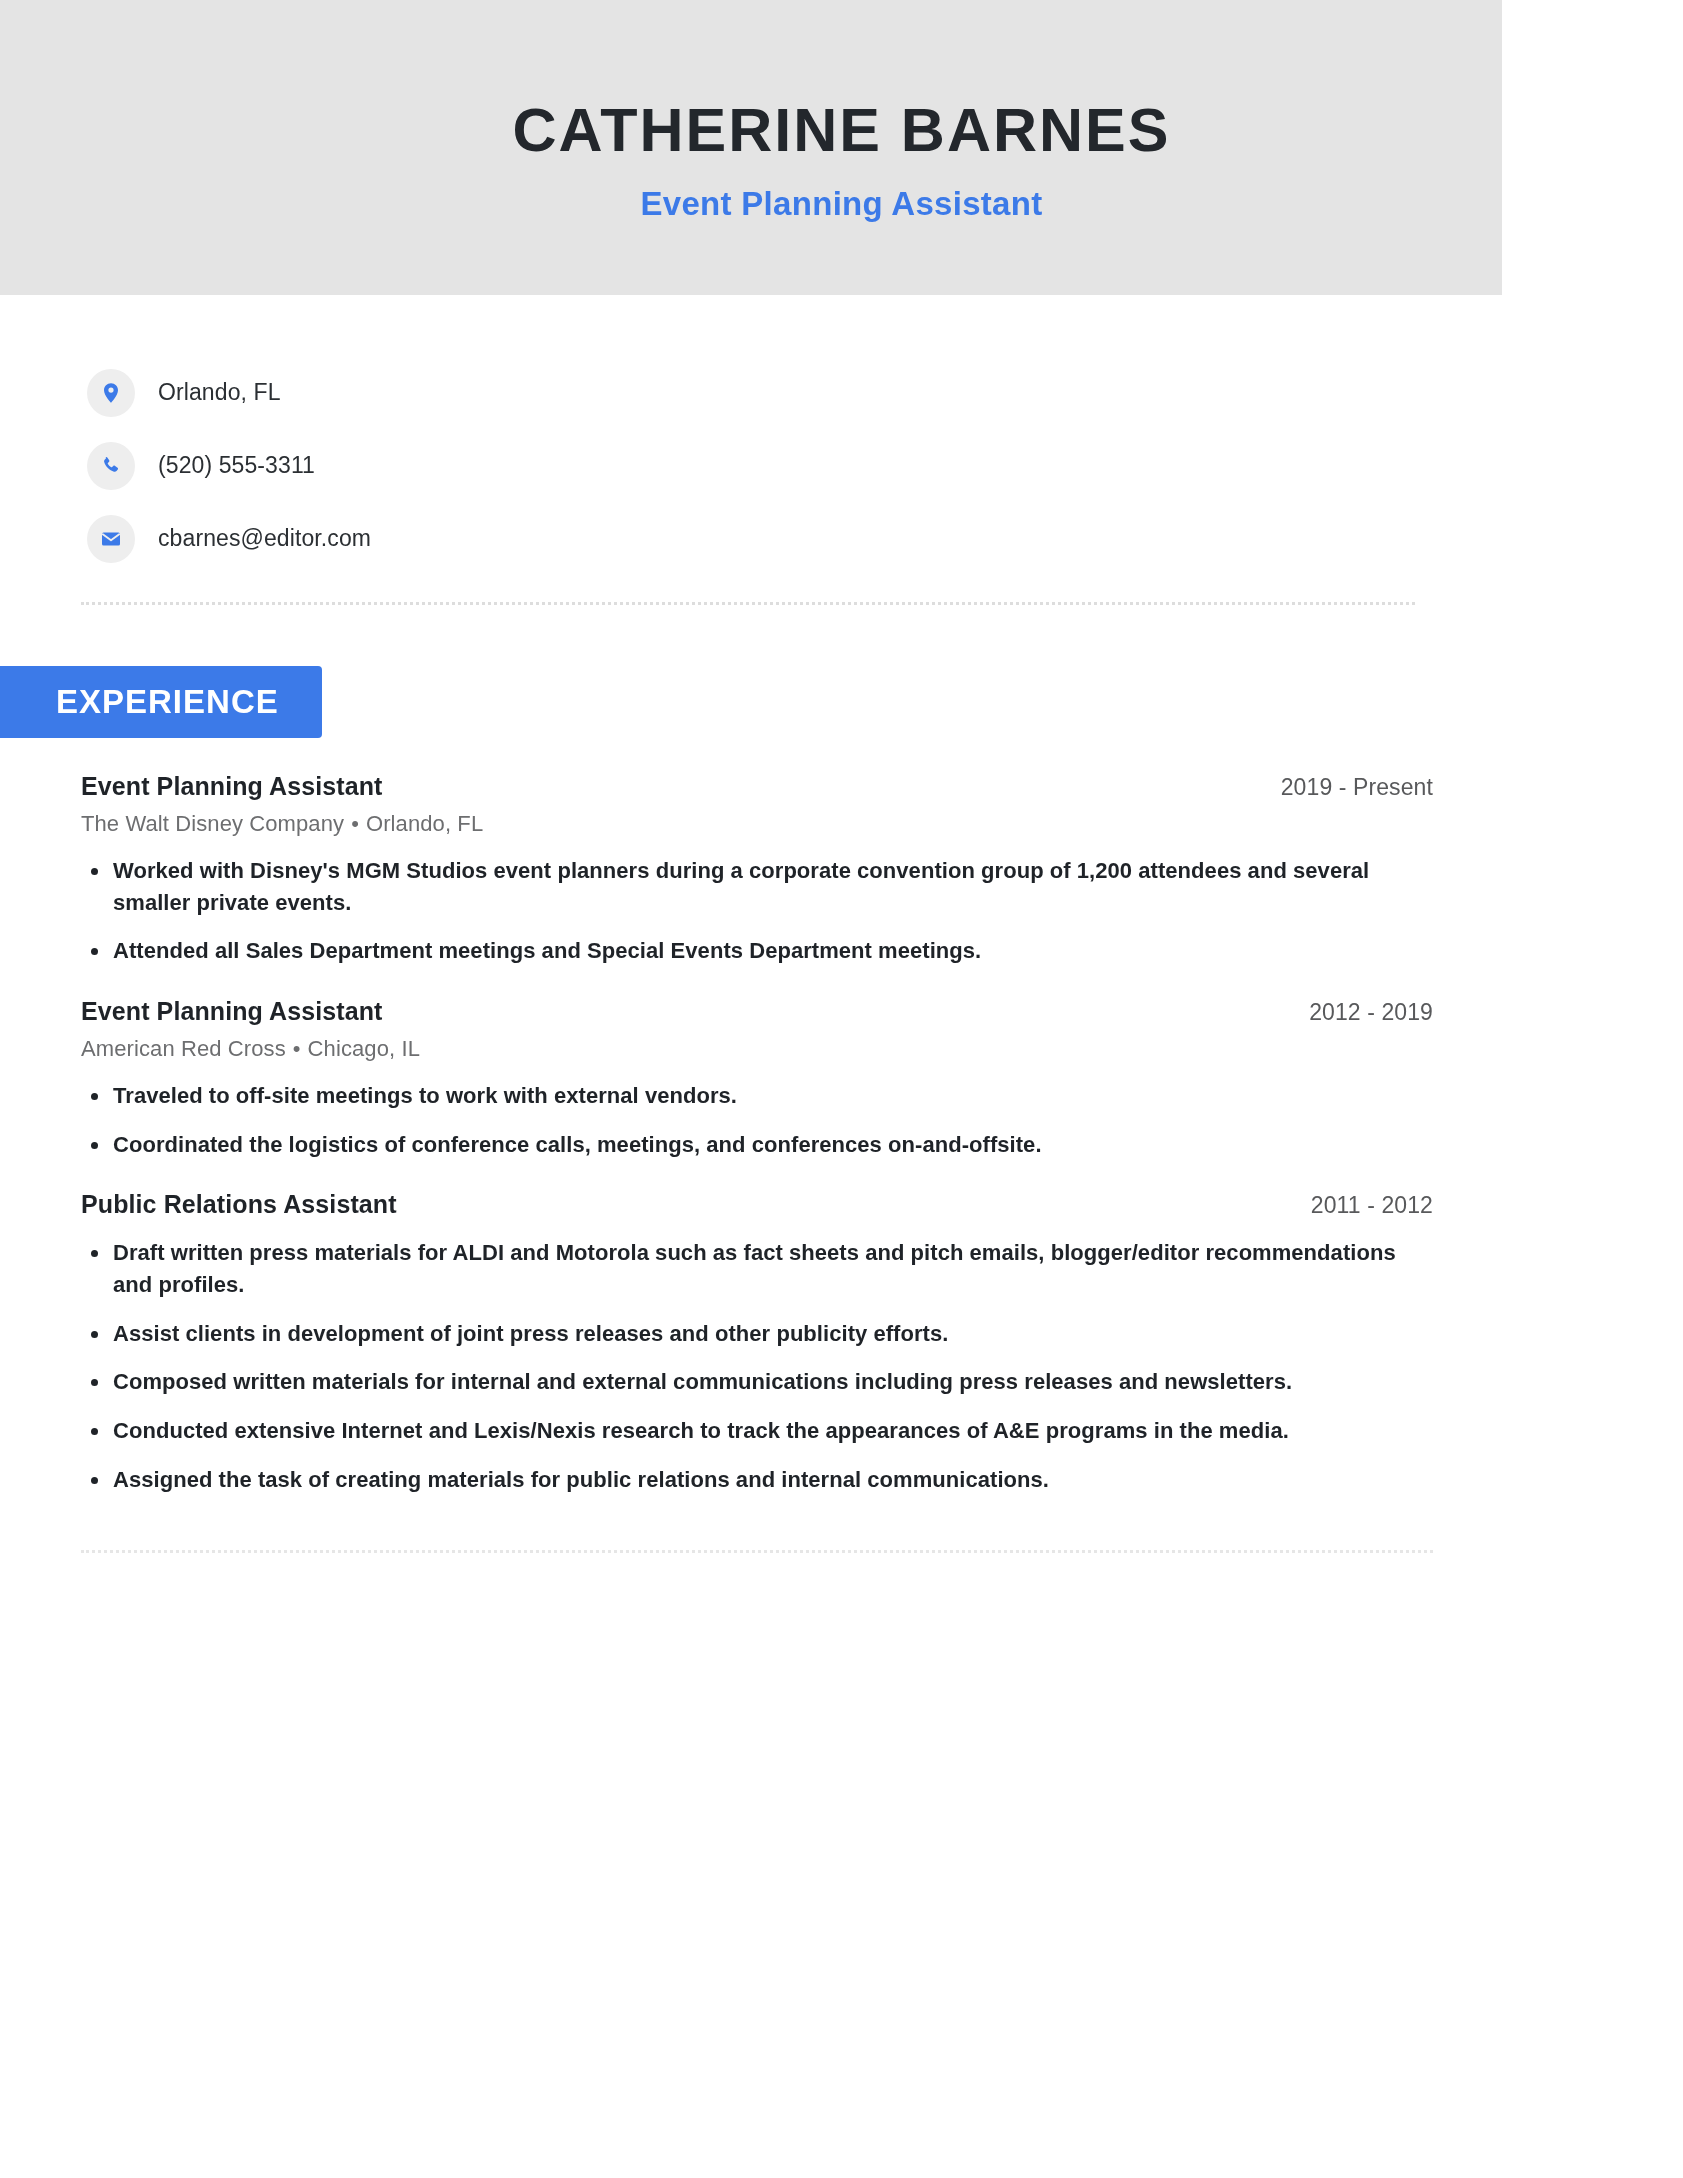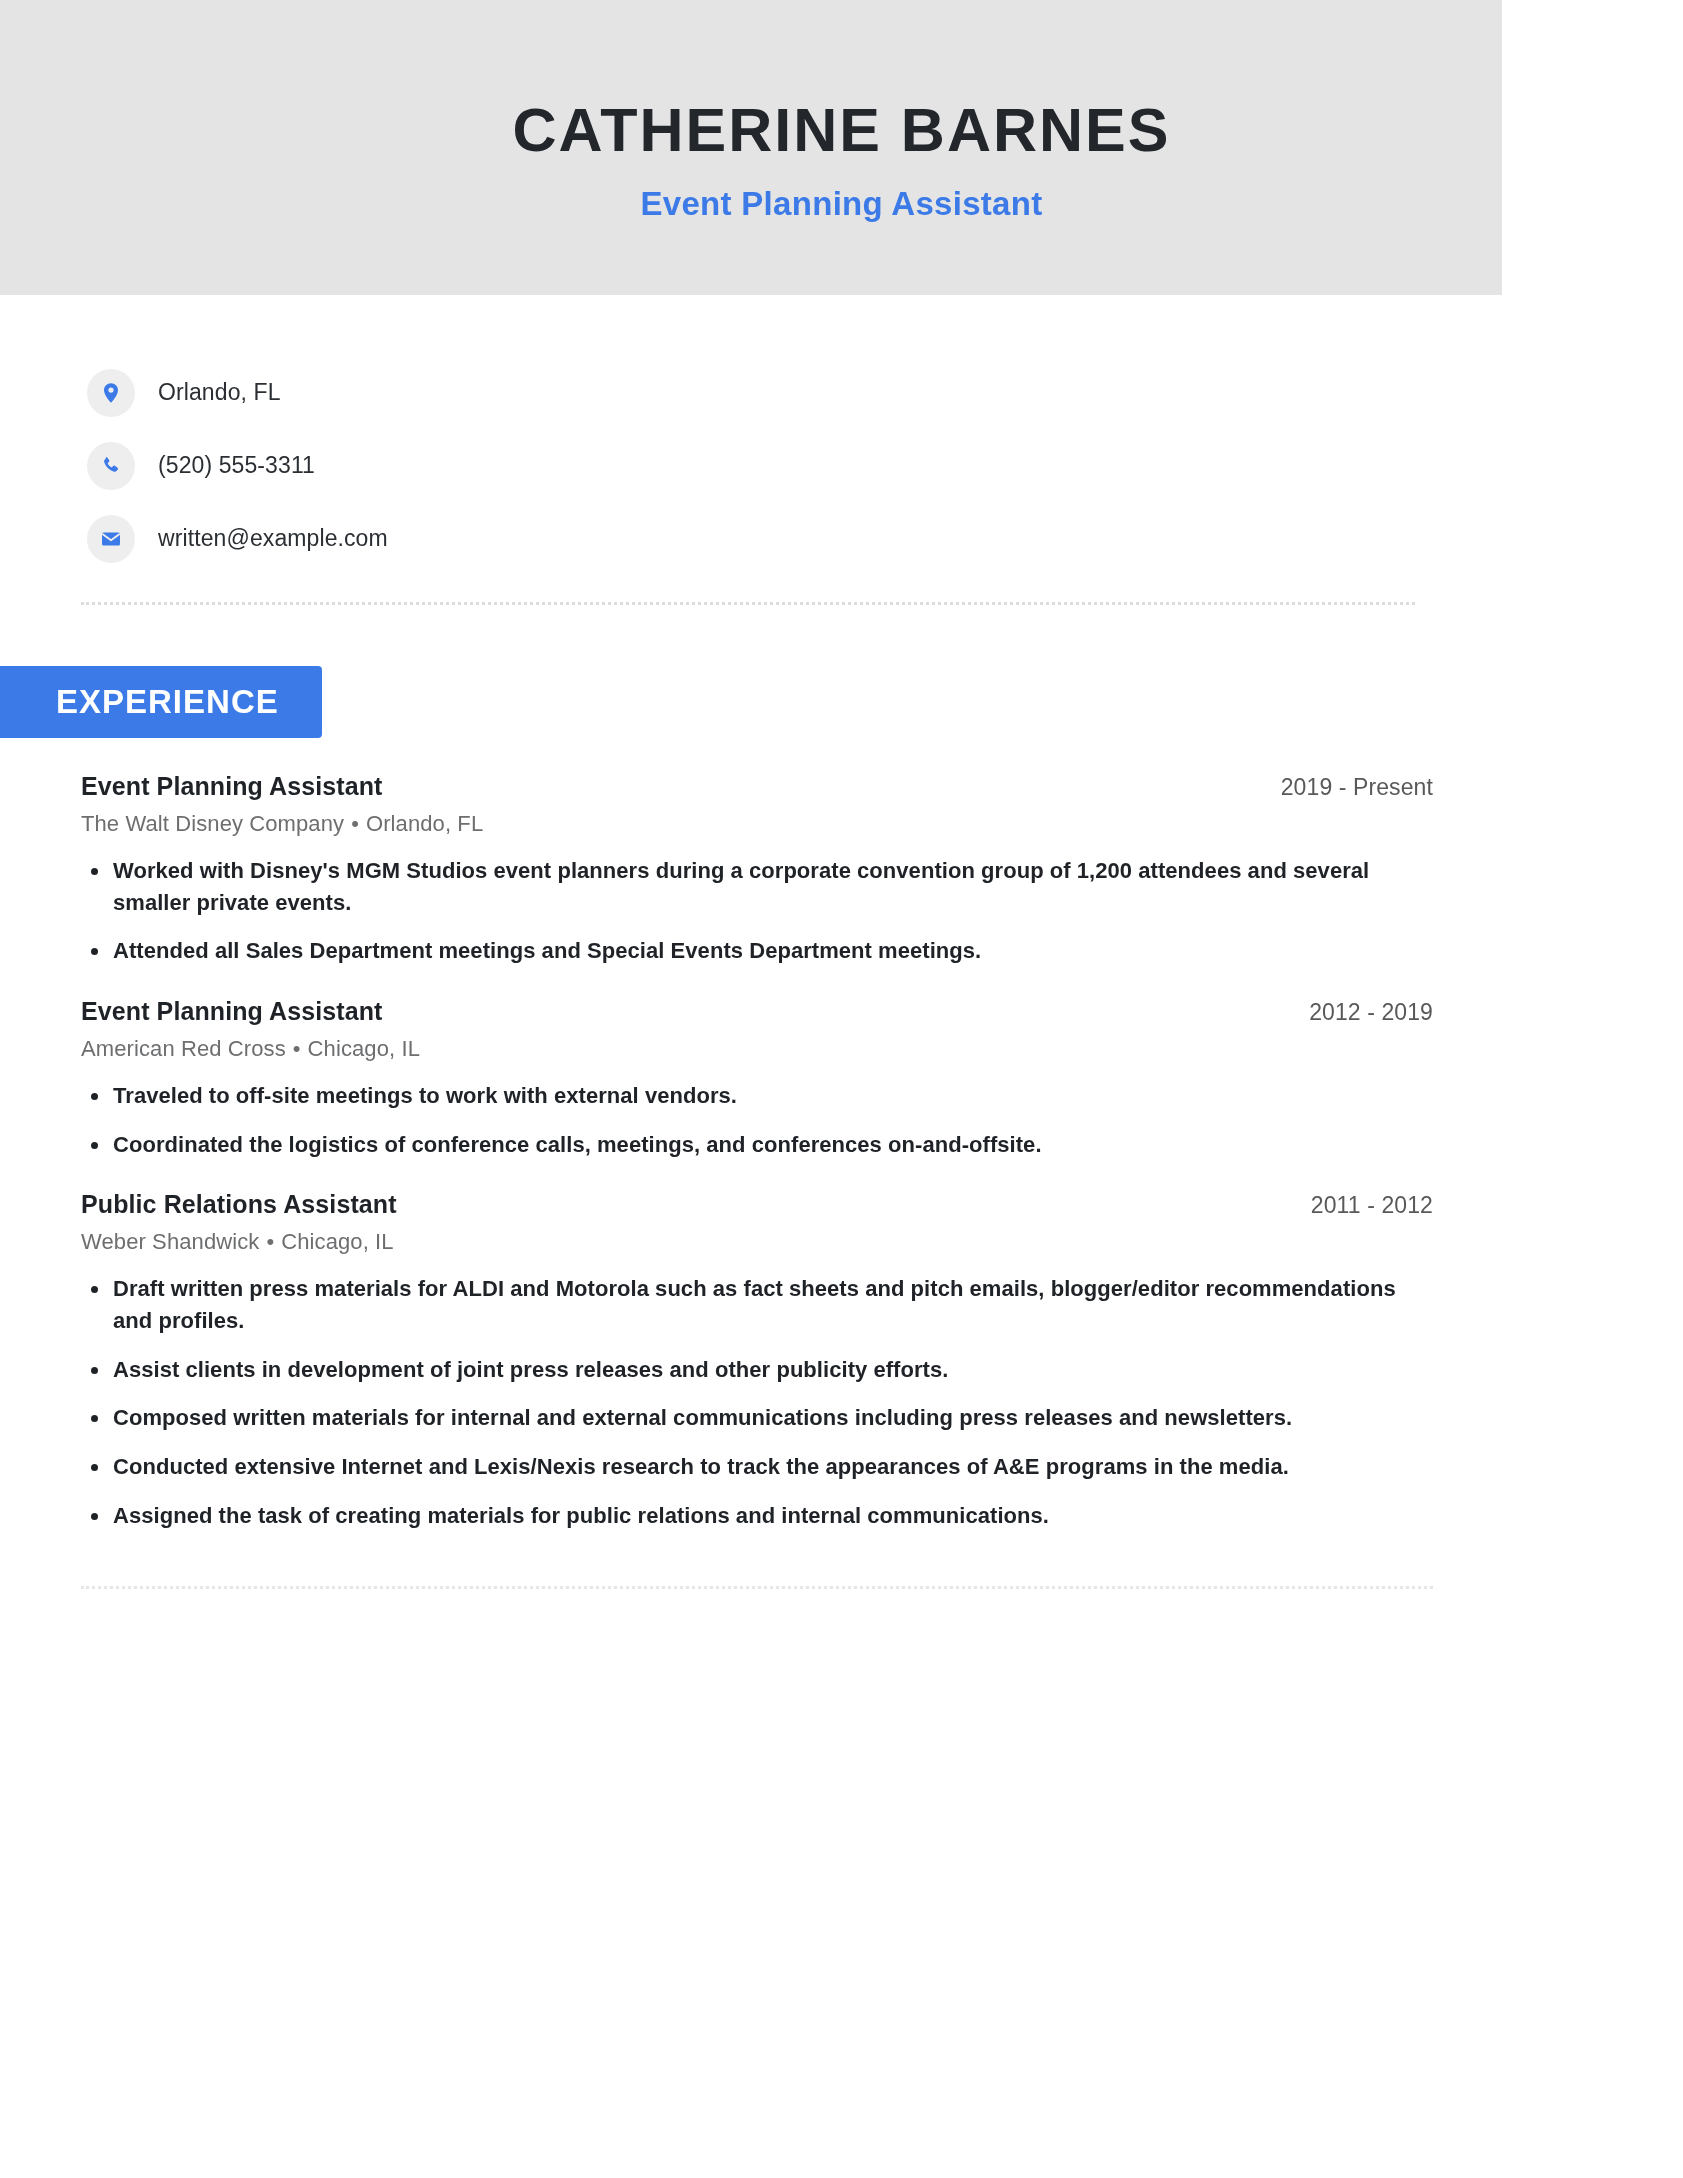--- a/index.html
+++ b/index.html
@@ -183,21 +183,21 @@
       <span class="contact-text">(520) 555-3311</span>
     </div>
 
     <div class="contact-row">
       <span class="contact-icon">
         <svg width="24" height="24" viewBox="0 0 24 24" aria-hidden="true">
           <rect x="3" y="5.5" width="18" height="13" rx="1.6" fill="#3c7ae8"></rect>
           <path d="M3.8 7.2 L12 13.2 L20.2 7.2" stroke="#eeeeee" stroke-width="1.9" fill="none" stroke-linecap="round" stroke-linejoin="round"></path>
         </svg>
       </span>
-      <span class="contact-text">written@example.com</span>
+      <span class="contact-text">cbarnes@editor.com</span>
     </div>
 
   </div>
 
   <div class="divider"></div>
 
   <div>
     <div class="section-badge">EXPERIENCE</div>
 
     <div class="entries">
@@ -227,23 +227,20 @@
         <ul class="bullets">
           <li>Traveled to off-site meetings to work with external vendors.</li>
           <li>Coordinated the logistics of conference calls, meetings, and conferences on-and-offsite.</li>
         </ul>
       </div>
 
       <div class="entry">
         <div class="entry-head">
           <div class="entry-role">Public Relations Assistant</div>
           <div class="entry-dates">2011 - 2012</div>
-        </div>
-        <div class="entry-sub">
-          <span>Weber Shandwick</span><span class="sep">•</span><span>Chicago, IL</span>
         </div>
         <ul class="bullets">
           <li>Draft written press materials for ALDI and Motorola such as fact sheets and pitch emails, blogger/editor recommendations and profiles.</li>
           <li>Assist clients in development of joint press releases and other publicity efforts.</li>
           <li>Composed written materials for internal and external communications including press releases and newsletters.</li>
           <li>Conducted extensive Internet and Lexis/Nexis research to track the appearances of A&amp;E programs in the media.</li>
           <li>Assigned the task of creating materials for public relations and internal communications.</li>
         </ul>
       </div>
 

